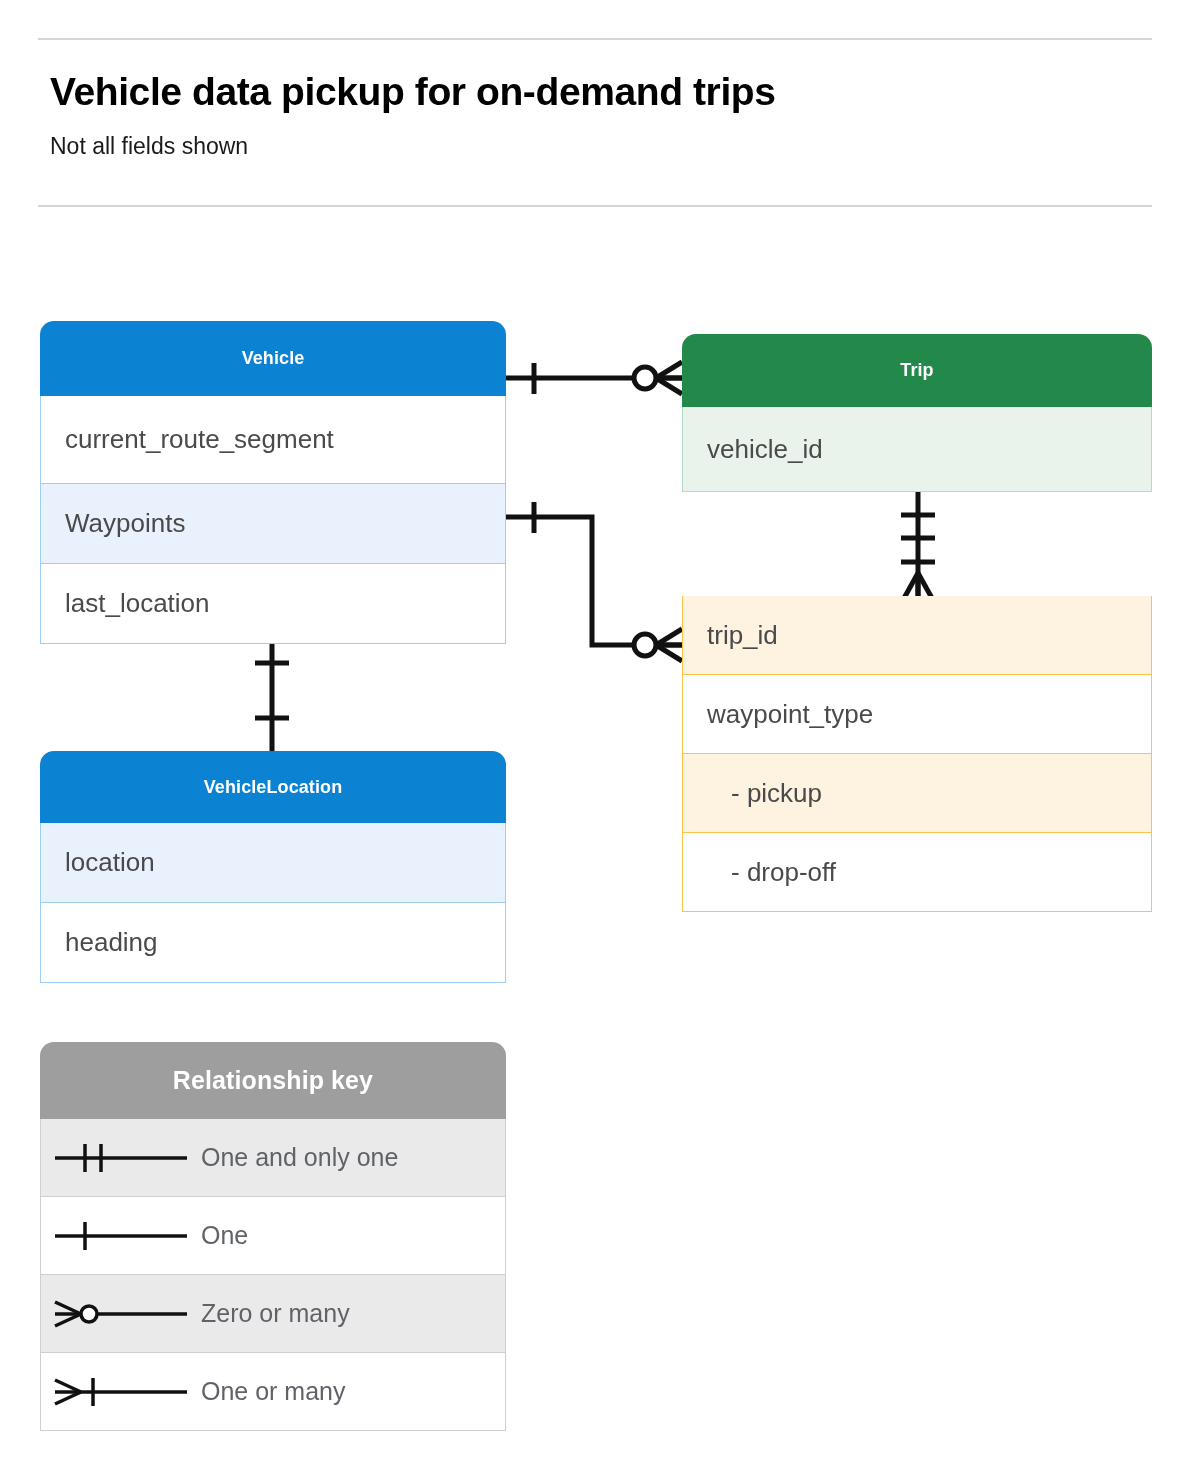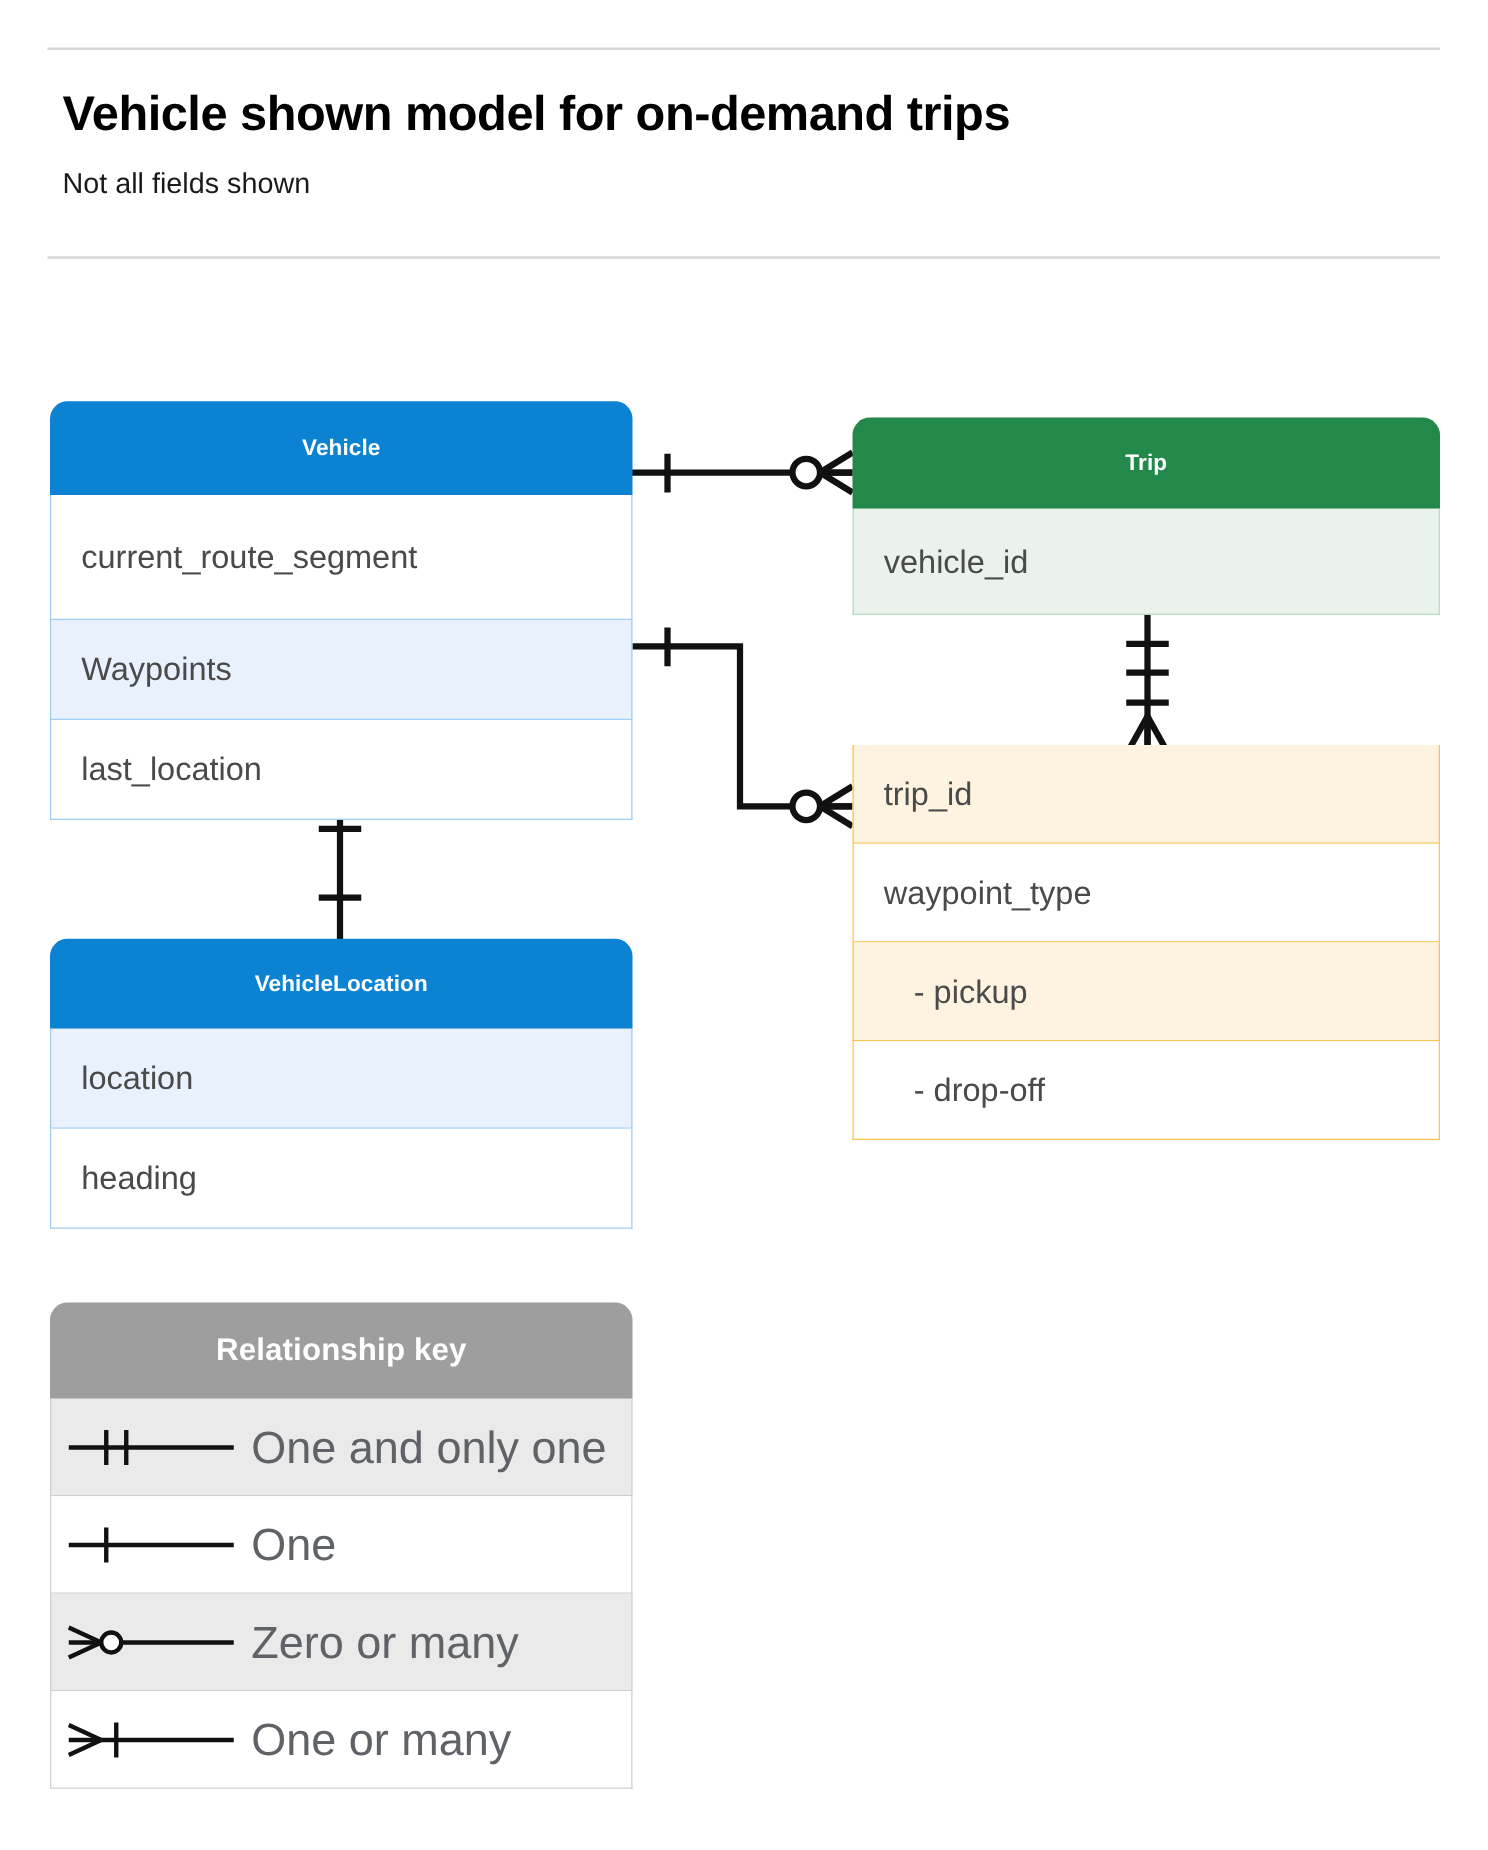--- a/index.html
+++ b/index.html
@@ -97,38 +97,38 @@
   .grey .entity-row.alt{ background: #eaeaea; }
 
   .legend-sym {
     width: 160px;
     flex: none;
     display: flex;
     align-items: center;
     justify-content: center;
   }
   .legend-label {
-    font-size: 36px;
+    font-size: 25px;
     color: #5f6368;
   }
 
   
   #connectors {
     position: absolute;
     left: 0; top: 0;
     width: 1190px;
     height: 1480px;
     pointer-events: none;
   }
 </style>
 </head>
 <body>
 
 <div class="rule top"></div>
-<div class="page-title">Vehicle shown model for on-demand trips</div>
+<div class="page-title">Vehicle data pickup for on-demand trips</div>
 <div class="page-subtitle">Not all fields shown</div>
 <div class="rule bot"></div>
 
 <svg id="connectors" viewBox="0 0 1190 1480" xmlns="http://www.w3.org/2000/svg">
   <g stroke="#111111" stroke-width="5" fill="none" stroke-linecap="butt">
 
     <g>
       <line x1="505" y1="378" x2="682" y2="378"></line>
 
       <line x1="534" y1="363" x2="534" y2="394"></line>
@@ -168,21 +168,21 @@
     <g>
       <line x1="272" y1="637" x2="272" y2="752"></line>
       <line x1="255" y1="663" x2="289" y2="663"></line>
       <line x1="255" y1="718" x2="289" y2="718"></line>
     </g>
   </g>
 </svg>
 
 <div class="entity blue" style="left:40px; top:321px; width:466px;">
   <div class="entity-header" style="height:75px;">Vehicle</div>
-  <div class="entity-row" style="height:100px;">current_route_segment</div>
+  <div class="entity-row" style="height:88px;">current_route_segment</div>
   <div class="entity-row alt" style="height:80px;">Waypoints</div>
   <div class="entity-row" style="height:80px;">last_location</div>
 </div>
 
 <div class="entity green" style="left:682px; top:334px; width:470px;">
   <div class="entity-header" style="height:73px;">Trip</div>
   <div class="entity-row alt" style="height:85px;">vehicle_id</div>
 </div>
 
 <div class="entity orange" style="left:682px; top:596px; width:470px;">

